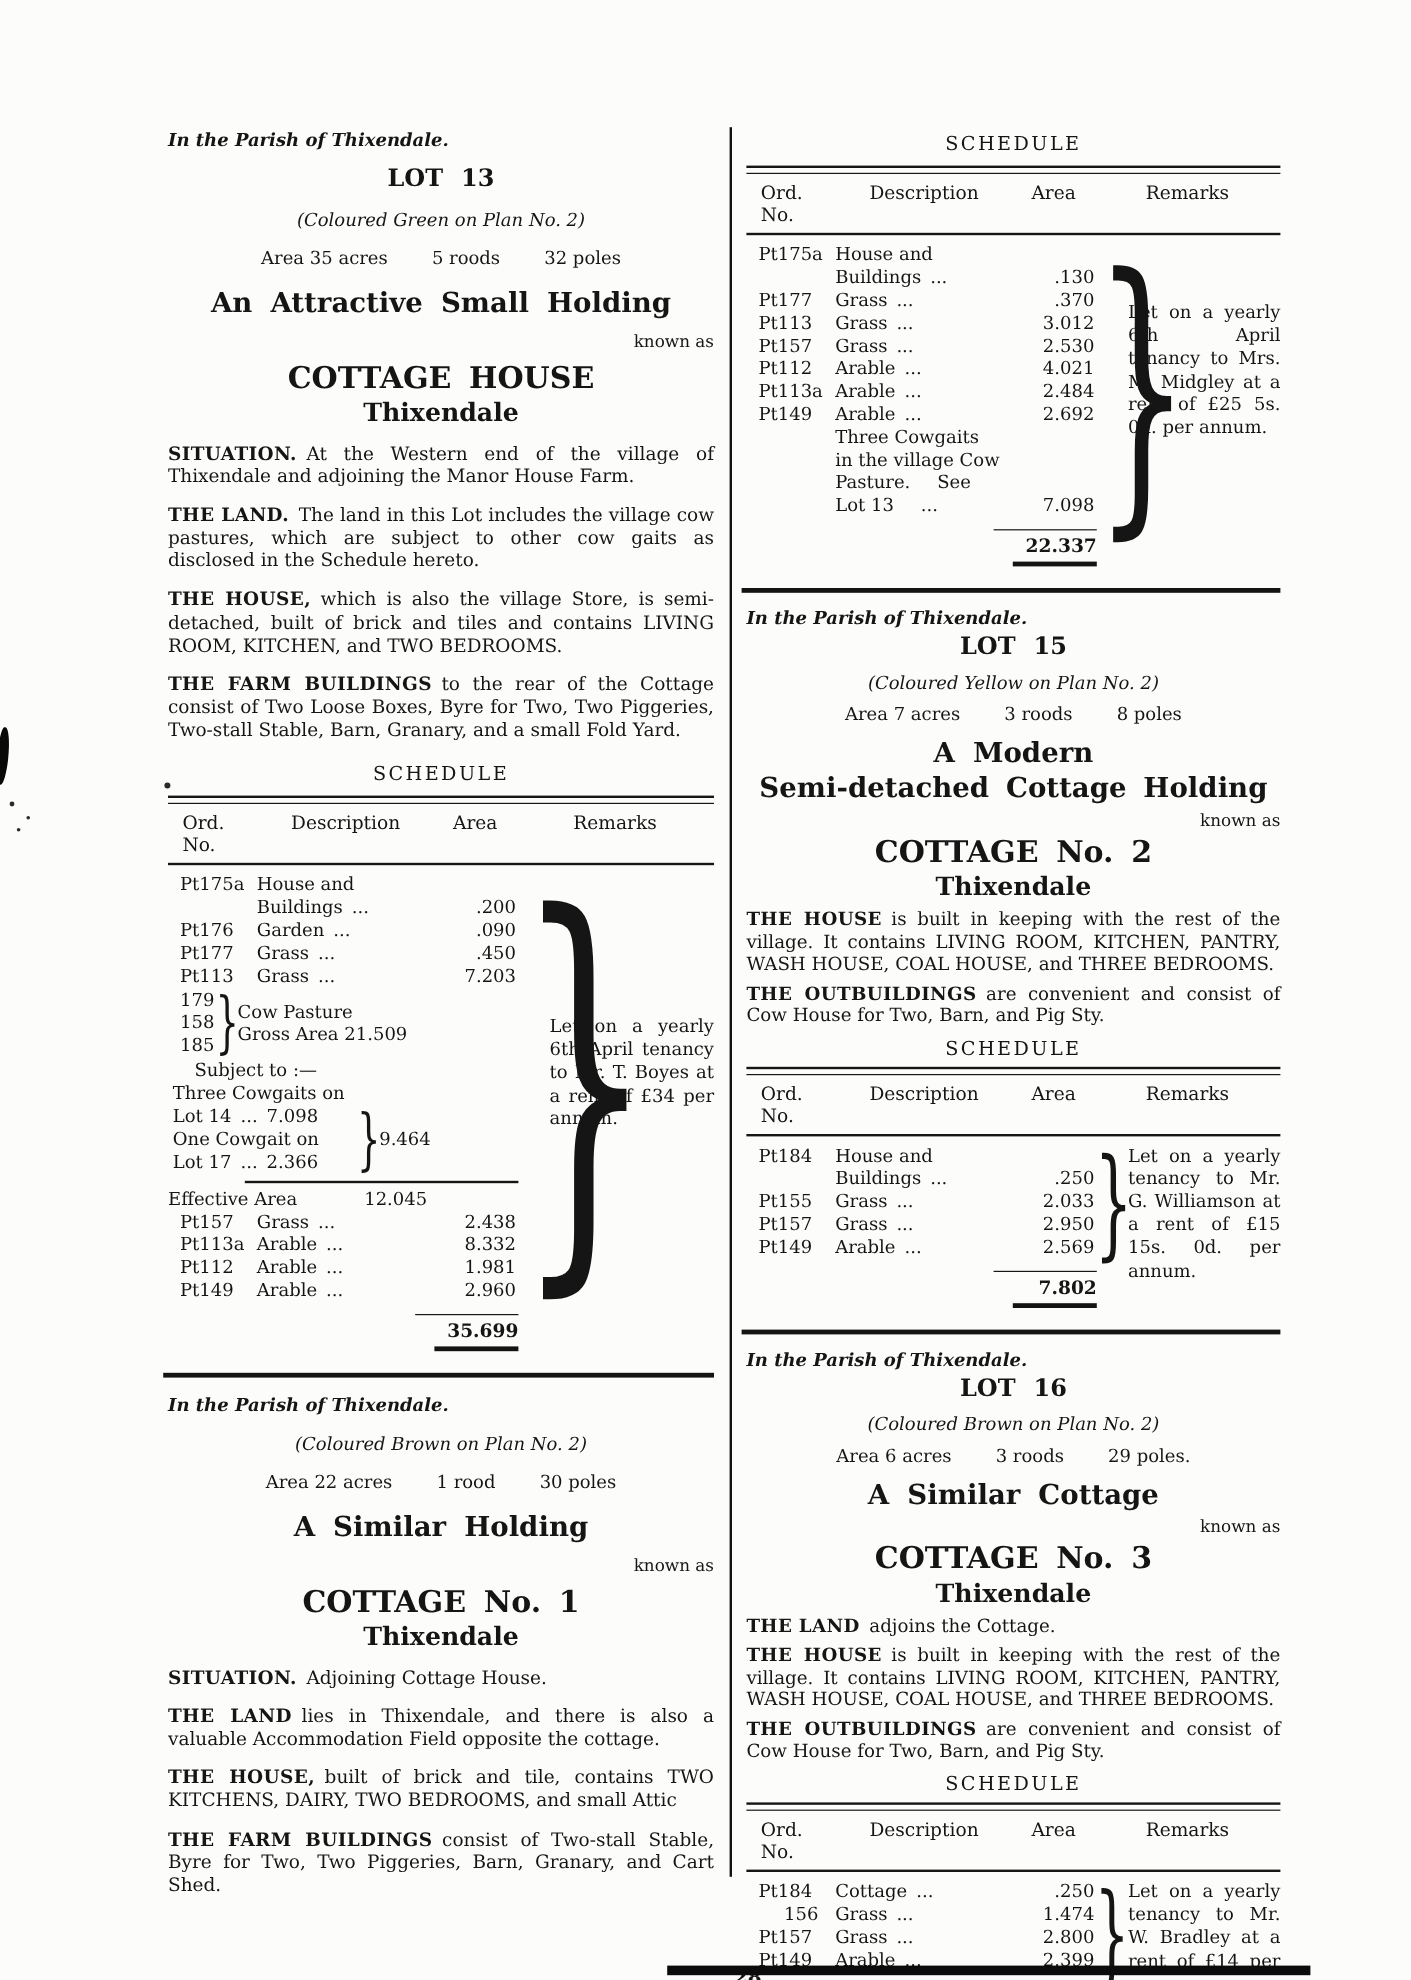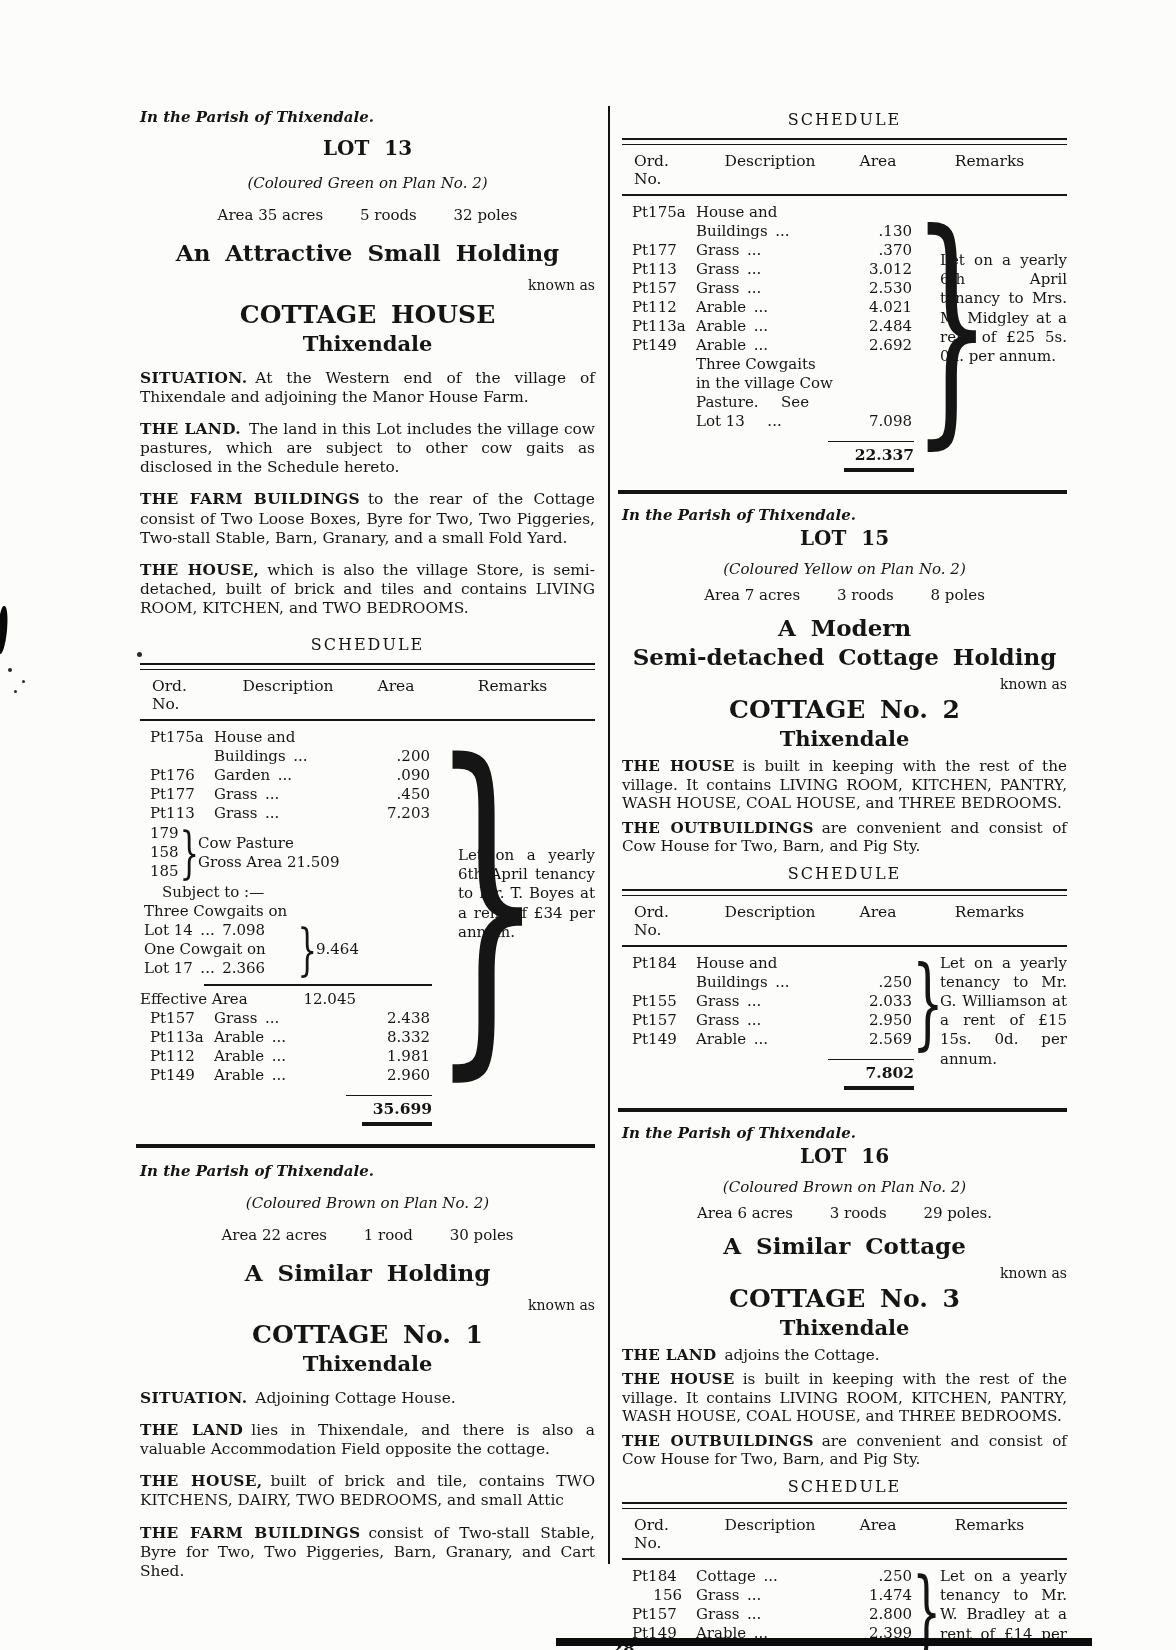--- a/index.html
+++ b/index.html
@@ -101,24 +101,24 @@
     <div class="big-name">COTTAGE HOUSE</div>
     <div class="place">Thixendale</div>
 
     <p class="para">
       <span class="lead">SITUATION.</span><span>At the Western end of the village of Thixendale and adjoining the Manor House Farm.</span>
     </p>
     <p class="para">
       <span class="lead">THE LAND.</span><span>The land in this Lot includes the village cow pastures, which are subject to other cow gaits as disclosed in the Schedule hereto.</span>
     </p>
     <p class="para">
+      <span class="lead">THE HOUSE,</span><span>which is also the village Store, is semi-detached, built of brick and tiles and contains LIVING ROOM, KITCHEN, and TWO BEDROOMS.</span>
+    </p>
+    <p class="para">
       <span class="lead">THE FARM BUILDINGS</span><span>to the rear of the Cottage consist of Two Loose Boxes, Byre for Two, Two Piggeries, Two-stall Stable, Barn, Granary, and a small Fold Yard.</span>
-    </p>
-    <p class="para">
-      <span class="lead">THE HOUSE,</span><span>which is also the village Store, is semi-detached, built of brick and tiles and contains LIVING ROOM, KITCHEN, and TWO BEDROOMS.</span>
     </p>
 
     <div class="sched-title">SCHEDULE</div>
     <div class="rule-double"></div>
     <div class="thead">
       <span class="h-ord">Ord. No.</span>
       <span class="h-desc">Description</span>
       <span class="h-area">Area</span>
       <span class="h-rem">Remarks</span>
     </div>

